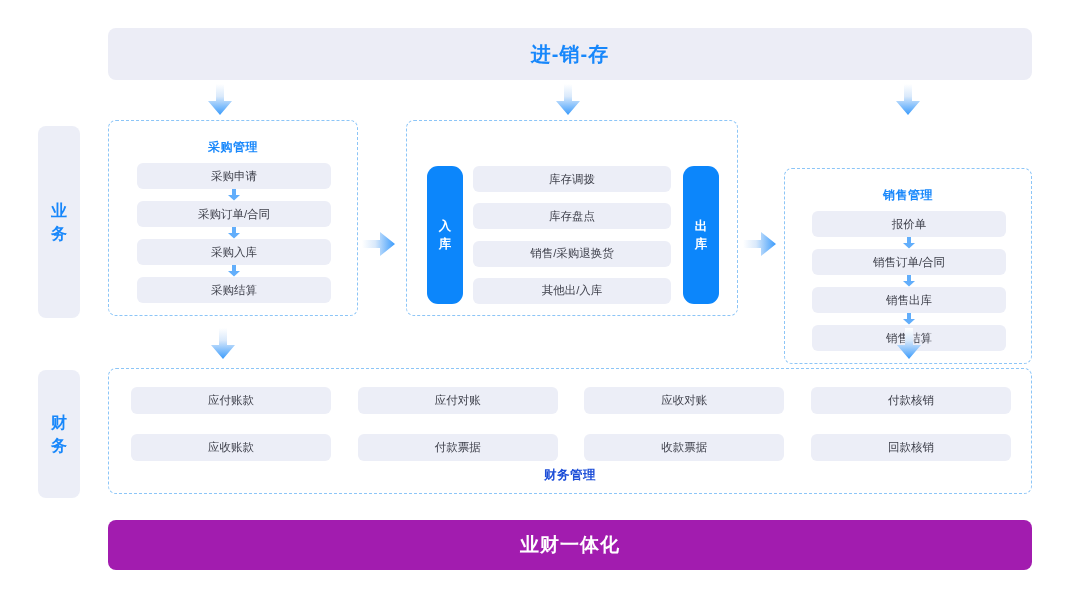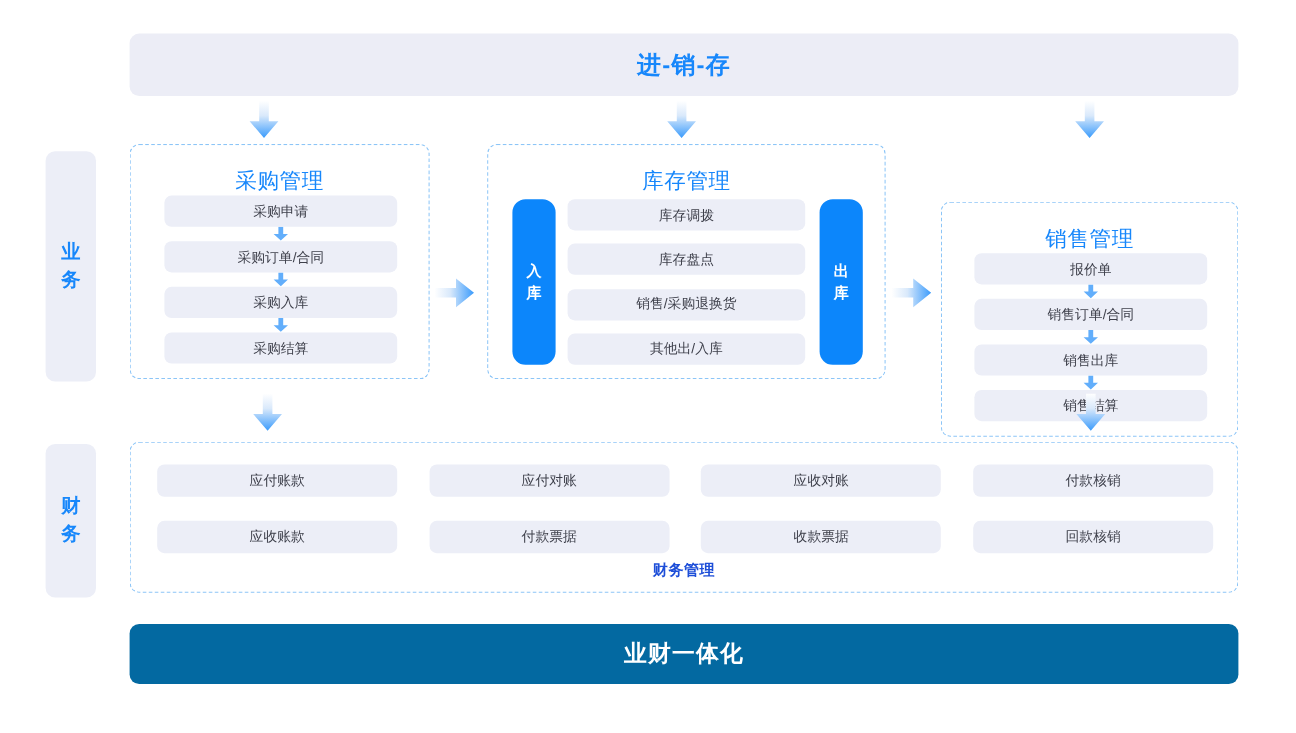--- a/index.html
+++ b/index.html
@@ -20,21 +20,21 @@
     display: flex; align-items: center; justify-content: center;
   }
   .top-banner .txt {
     color: #1787fb; font-size: 20px; font-weight: bold; letter-spacing: 1px;
   }
 
   
   .bottom-banner {
     position: absolute; left: 108px; top: 520px;
     width: 924px; height: 50px;
-    background: #0369a1; border-radius: 8px;
+    background: #a21caf; border-radius: 8px;
     display: flex; align-items: center; justify-content: center;
   }
   .bottom-banner .txt {
     color: #ffffff; font-size: 19px; font-weight: bold; letter-spacing: 1px;
   }
 
   
   .side-label {
     position: absolute; width: 42px;
     background: #eceef7; border-radius: 8px;
@@ -56,21 +56,21 @@
     background: transparent;
   }
   #box-purchase  { left: 108px; top: 120px; width: 250px; height: 196px; }
   #box-inventory { left: 406px; top: 120px; width: 332px; height: 196px; }
   #box-sales     { left: 784px; top: 120px; width: 248px; height: 196px; margin-top: 48px; }
   #box-finance   { left: 108px; top: 368px; width: 924px; height: 126px; }
 
   .section-title {
     position: absolute; left: 0; right: 0; top: 18px;
     text-align: center;
-    color: #1787fb; font-size: 18px; font-weight: normal; letter-spacing: .5px;
+    color: #1787fb; font-size: 12px; font-weight: bold; letter-spacing: .5px;
   }
   .section-title-bottom {
     position: absolute; left: 0; right: 0; bottom: 9px;
     text-align: center;
     color: #1d4ed8; font-size: 12.5px; font-weight: bold; letter-spacing: .5px;
   }
 
   
   .chip {
     background: #eceef7; border-radius: 6px;
@@ -201,21 +201,20 @@
           <stop offset="0%" stop-color="#ffffff"></stop>
           <stop offset="40%" stop-color="#d9e9fb"></stop>
           <stop offset="100%" stop-color="#3a9bfc"></stop>
         </linearGradient>
       </defs>
       <path d="M0 10 H18 V2 L33 14 L18 26 V18 H0 Z" fill="url(#gright1)"></path>
     </svg>
   </div>
 
   <div class="dashed-box" id="box-inventory">
-    <div class="section-title">库存管理</div>
 
     <div class="vbar" id="vbar-in">
       <span class="ch">入</span>
       <span class="ch">库</span>
     </div>
 
     <div id="flow-inventory">
       <div class="chip">库存调拨</div>
       <div class="chip">库存盘点</div>
       <div class="chip">销售/采购退换货</div>

